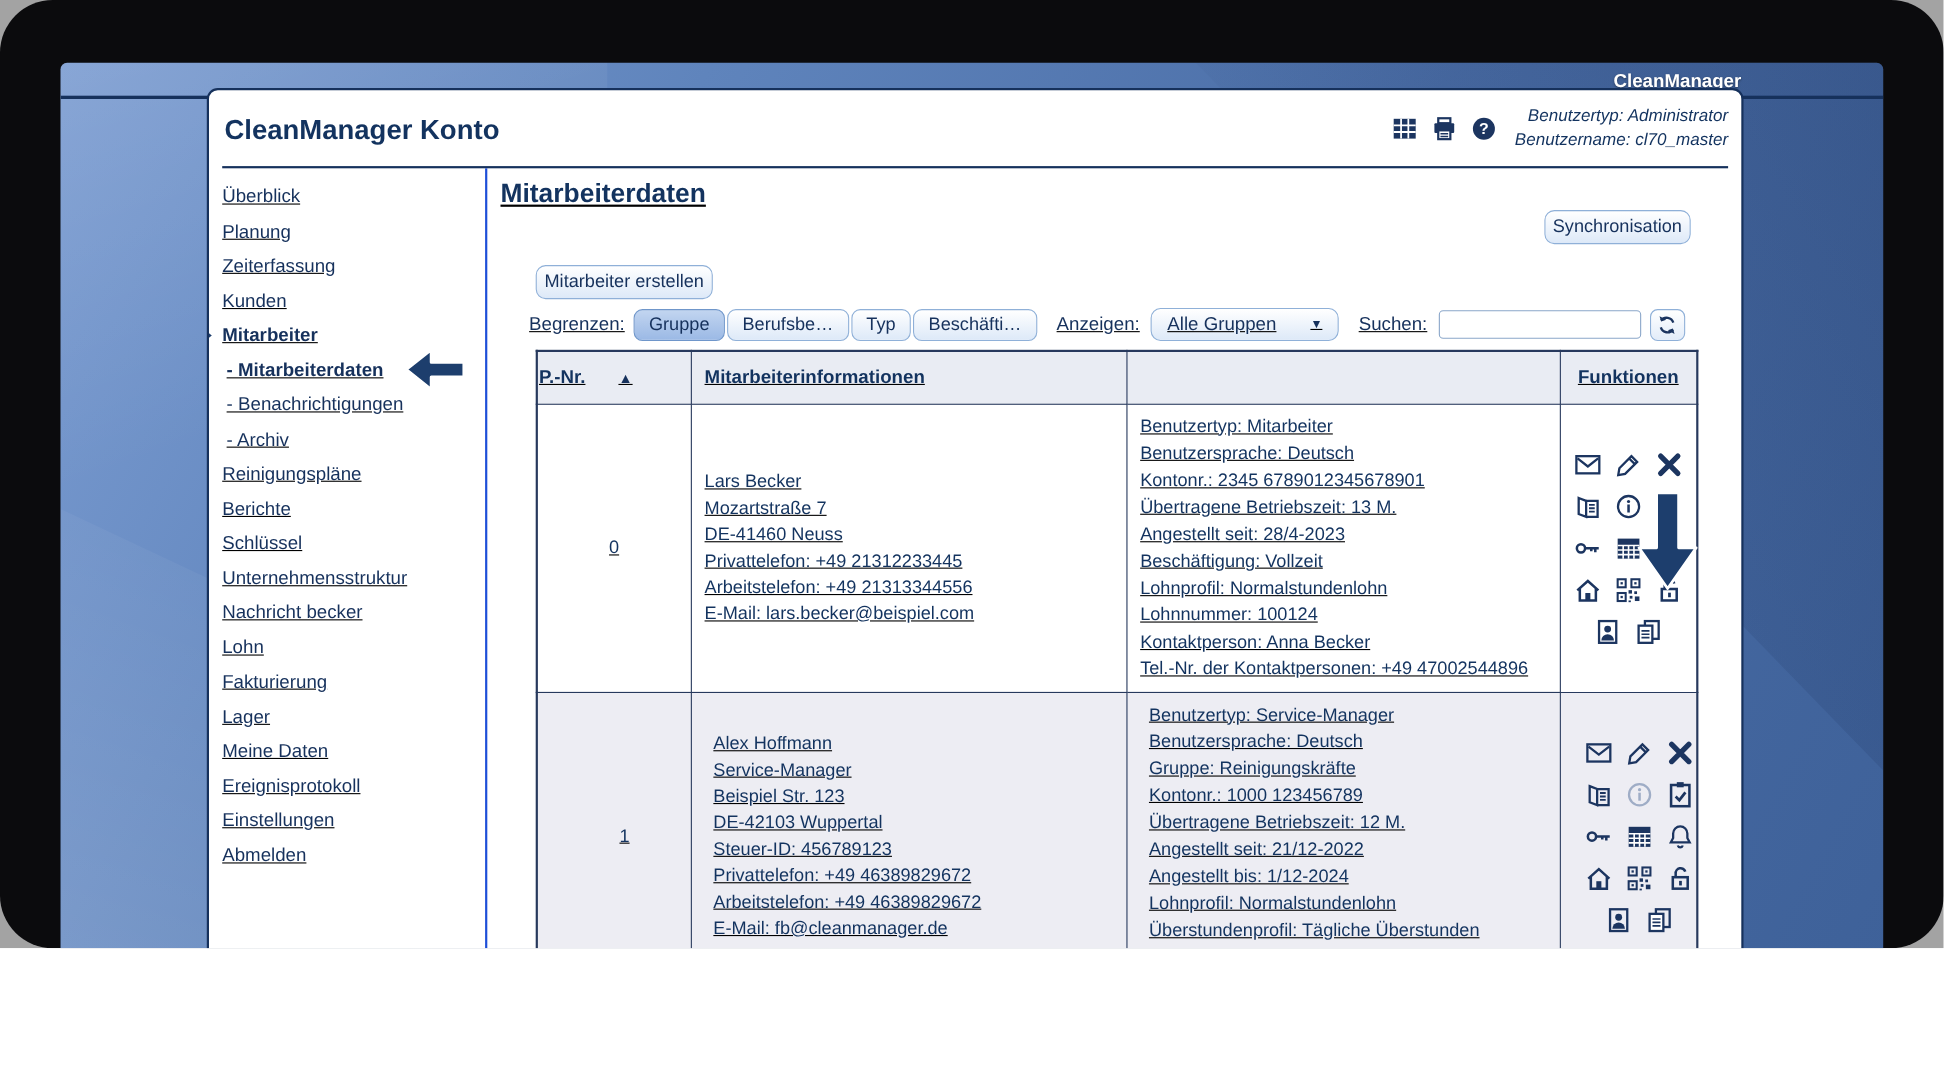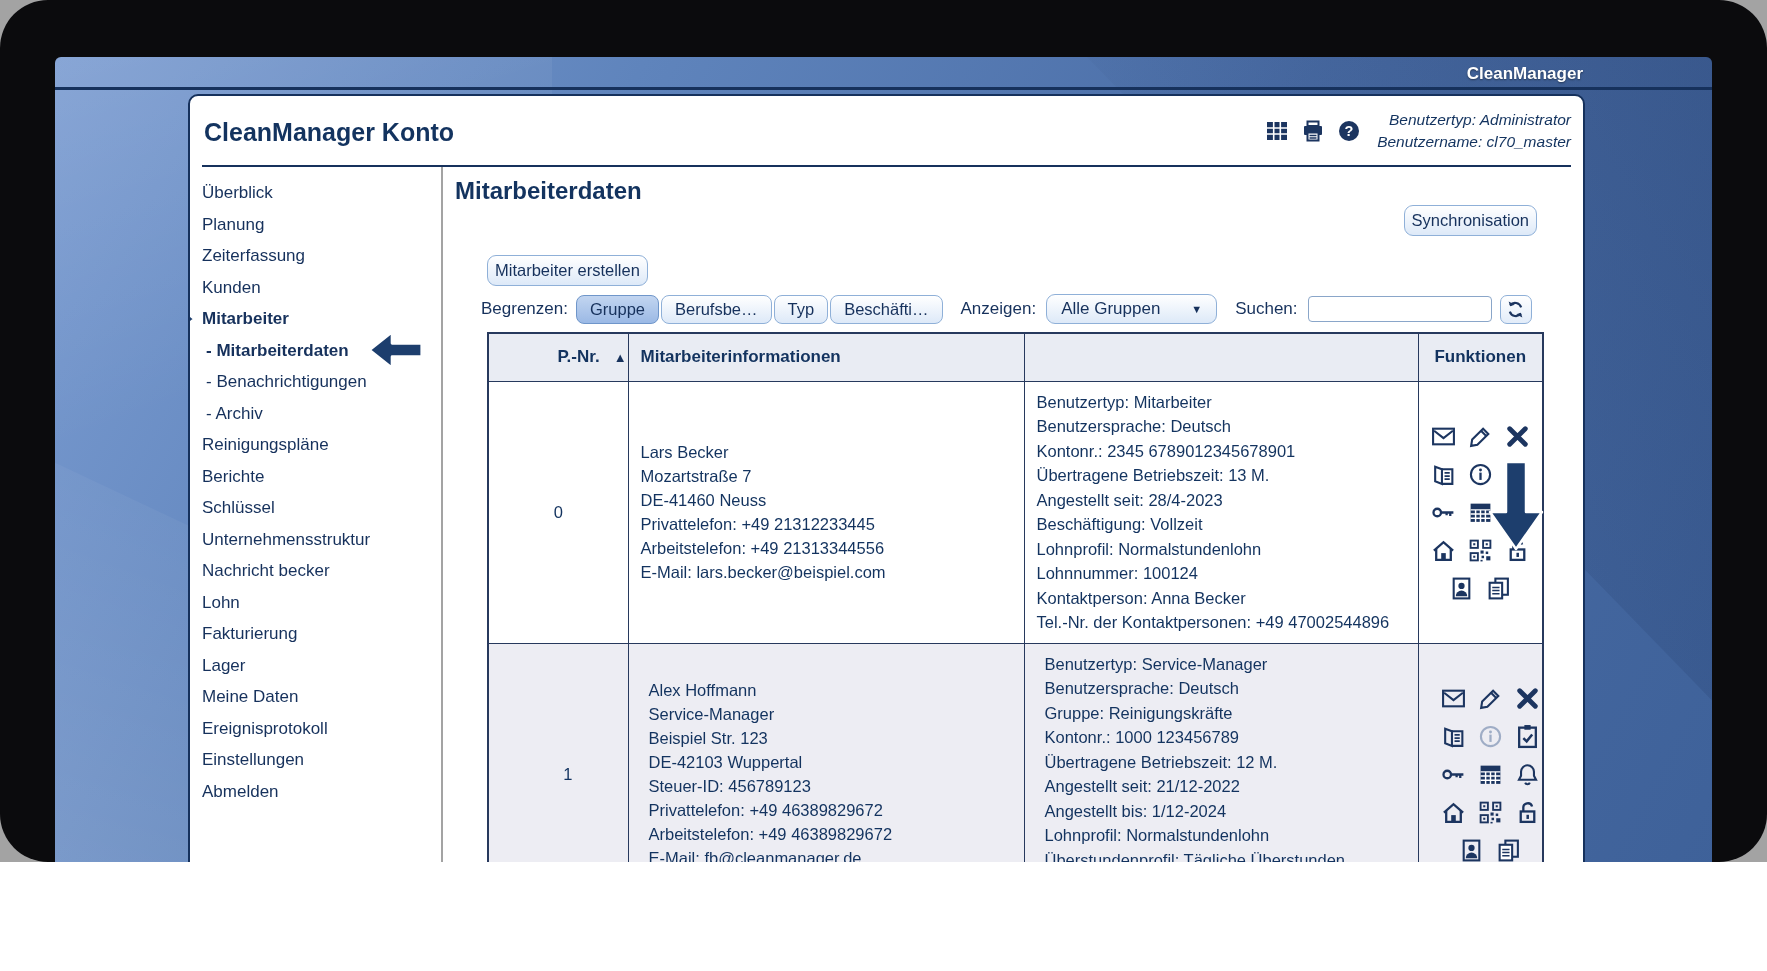--- a/index.html
+++ b/index.html
@@ -14,31 +14,31 @@
   .facet-b{position:absolute;right:0;top:0;width:46%;height:75%;
     background:linear-gradient(245deg,rgba(12,28,66,0.20),rgba(12,28,66,0) 70%);
     clip-path:polygon(18% 0,100% 0,100% 100%);}
   .facet-c{position:absolute;left:0;top:0;width:30%;height:45%;
     background:linear-gradient(160deg,rgba(255,255,255,0.10),rgba(255,255,255,0) 70%);}
 
   .topstrip{position:absolute;left:0;top:0;width:100%;height:33px;border-bottom:3px solid #16315c;
     text-align:right;padding-right:129px;}
   .brand{color:#ffffff;font-weight:bold;font-size:17px;line-height:33px;text-shadow:0 1px 2px rgba(0,0,0,.45);}
 
-  .win{position:absolute;left:133px;top:37px;width:1397px;height:815px;background:#ffffff;
-    border:2px solid #16315c;border-radius:10px 10px 0 0;overflow:hidden;}
+  .win{position:absolute;left:133px;top:23px;width:1397px;height:815px;background:#ffffff;
+    border:2px solid #16315c;border-radius:10px 10px 0 0;overflow:hidden;text-decoration:underline;}
   .win-header{position:relative;height:71px;margin:0 12px;border-bottom:2px solid #16315c;}
   .win-title{position:absolute;left:2px;top:22px;font-size:25px;font-weight:bold;color:#13335f;}
   .hdr-right{position:absolute;right:0;top:13px;display:flex;align-items:center;gap:16px;}
   .hdr-icons{display:flex;align-items:center;gap:12px;color:#16315c;}
   .hdr-icons .icon{width:24px;height:24px;}
   .hdr-user{text-align:right;font-style:italic;font-size:15.5px;color:#13335f;line-height:21.5px;}
 
   .win-body{display:flex;height:742px;}
-  .sidebar{width:253px;flex-shrink:0;border-right:2px solid #a3a3a3;padding:10px 0 0 12px;position:relative;}
+  .sidebar{width:253px;flex-shrink:0;border-right:2px solid #1d4ed8;padding:10px 0 0 12px;position:relative;}
   .side-item{font-size:17px;line-height:31.5px;color:#16315c;white-space:nowrap;position:relative;}
   .side-item.bold{font-weight:bold;}
   .side-item.sub{padding-left:4px;}
   .ptr{position:absolute;top:50%;transform:translateY(-50%);width:58px;height:46px;pointer-events:none;}
   .ptr svg{width:100%;height:100%;display:block;}
   .ptr.right{left:-62px;}
   .ptr.left{left:164px;}
 
   .main{flex:1;position:relative;padding-left:12px;}
   .heading{margin:10px 0 0 0;font-size:24px;font-weight:bold;color:#13335f;}
@@ -60,21 +60,21 @@
     background:linear-gradient(#ffffff,#e2ecf9);border:1px solid #8fb0d8;border-radius:7px;color:#16315c;cursor:pointer;}
   .refresh-btn .icon{width:21px;height:21px;}
 
   table.data{margin:8px 0 0 32px;width:1055px;border-collapse:collapse;border:2px solid #27395d;table-layout:fixed;}
   table.data th,table.data td{border:1px solid #27395d;}
   thead th{background:#e9ecf3;font-size:17px;font-weight:bold;color:#13335f;height:48px;}
   th.c-pnr{width:140px;}
   th.c-info{width:396px;text-align:left;padding-left:12px;}
   th.c-details{width:394px;}
   th.c-fn{width:125px;}
-  .pnr-head{display:flex;align-items:center;justify-content:flex-end;gap:14px;}
+  .pnr-head{display:flex;align-items:center;justify-content:flex-start;gap:30px;}
   .sort-tri{font-size:13px;color:#16315c;cursor:pointer;}
   td{font-size:16.5px;color:#13335f;background:#ffffff;}
   tr.alt td{background:#ededf3;padding-left:20px;}
   td.pnr{text-align:center;vertical-align:middle;}
   td.info{padding:10px 10px 10px 12px;vertical-align:middle;line-height:24px;}
   td.details{padding:8px 10px 8px 12px;vertical-align:top;line-height:24.5px;}
   td.fn{position:relative;padding:0;vertical-align:middle;}
   .icon-grid{display:flex;flex-direction:column;gap:13px;align-items:center;padding:6px 0;}
   .icon-row{display:flex;gap:12px;justify-content:center;}
   .icon{width:25px;height:25px;color:#1c3560;display:inline-flex;cursor:pointer;}

